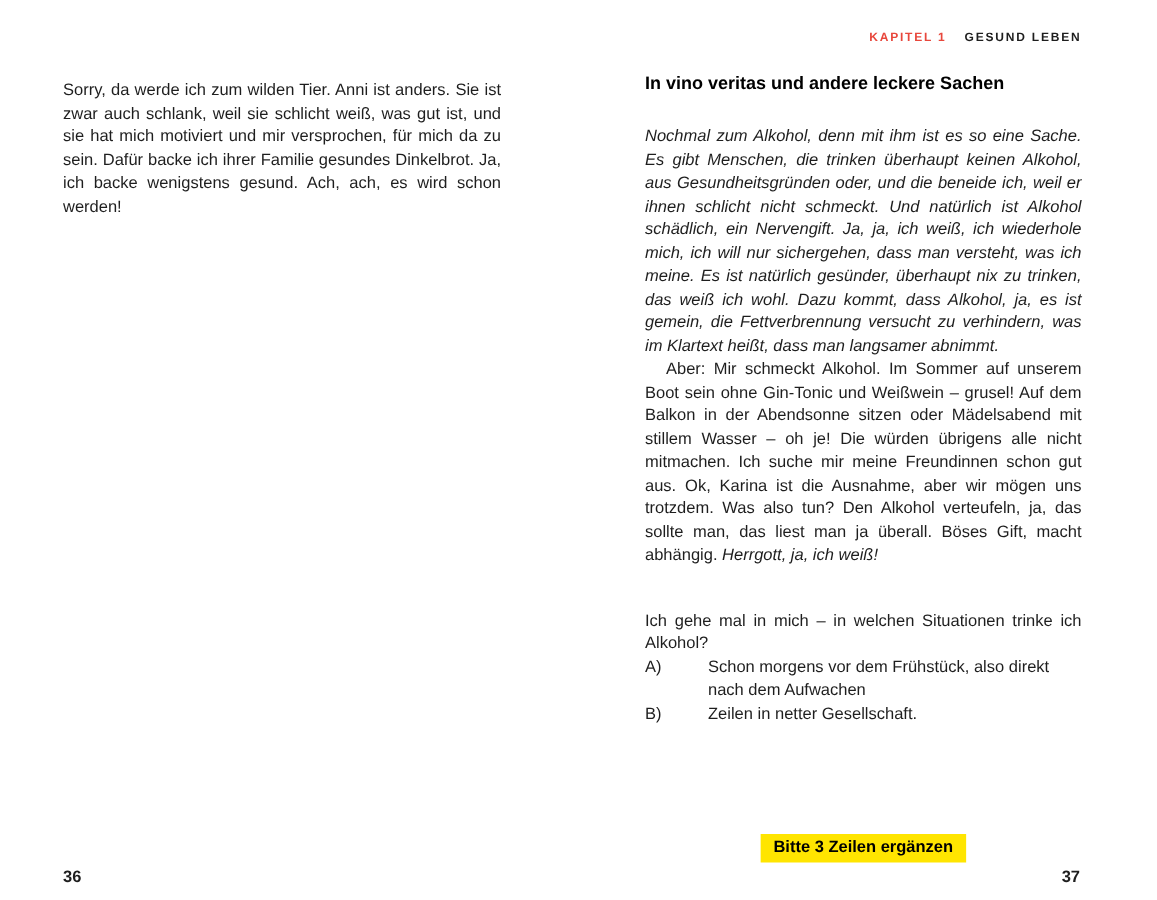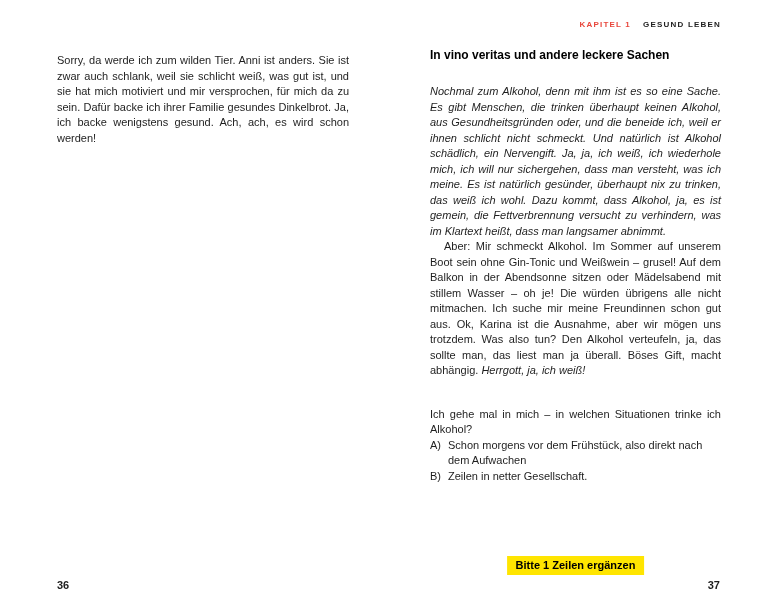--- a/index.html
+++ b/index.html
@@ -8,21 +8,21 @@
     width: 771px;
     height: 600px;
     background: #ffffff;
     font-family: "Liberation Sans", sans-serif;
     color: #1e1e1e;
     overflow: hidden;
   }
   
   .left-page {
     position: absolute;
-    left: 57px;
+    left: 42px;
     top: 20px;
     width: 292px;
     height: 575px;
   }
   .left-body {
     position: absolute;
     top: 33px;
     left: 0;
     width: 100%;
   }
@@ -72,21 +72,21 @@
   .indent-para { text-indent: 14px; }
   .q-block { margin-top: 28px; }
   .q-block .body-text { text-align: justify; }
   .option {
     display: flex;
     margin: 0;
     font-size: 11px;
     line-height: 15.5px;
   }
   .opt-label { flex: none; width: 18px; }
-  .opt-text  { flex: 1; text-align: left; }
+  .opt-text  { flex: 1; text-align: left; margin-left: 24px; }
   .note-box {
     position: absolute;
     top: 536px;
     left: 50%;
     transform: translateX(-50%);
     padding: 3px 9px 4px 9px;
     font-size: 11px;
     font-weight: bold;
     color: #000000;
     white-space: nowrap;
@@ -122,18 +122,18 @@
       <p class="option">
         <span class="opt-label">A)</span>
         <span class="opt-text">Schon morgens vor dem Frühstück, also direkt nach dem Aufwachen</span>
       </p>
       <p class="option">
         <span class="opt-label">B)</span>
         <span class="opt-text">Zeilen in netter Gesellschaft.</span>
       </p>
     </div>
 
-    <div class="note-box" style="background: rgb(255, 229, 0);">Bitte 1 Zeilen ergänzen</div>
+    <div class="note-box" style="background: rgb(255, 229, 0);">Bitte 3 Zeilen ergänzen</div>
 
     <div class="page-num right">37</div>
   </div>
 
 </div>
 
 </body></html>

